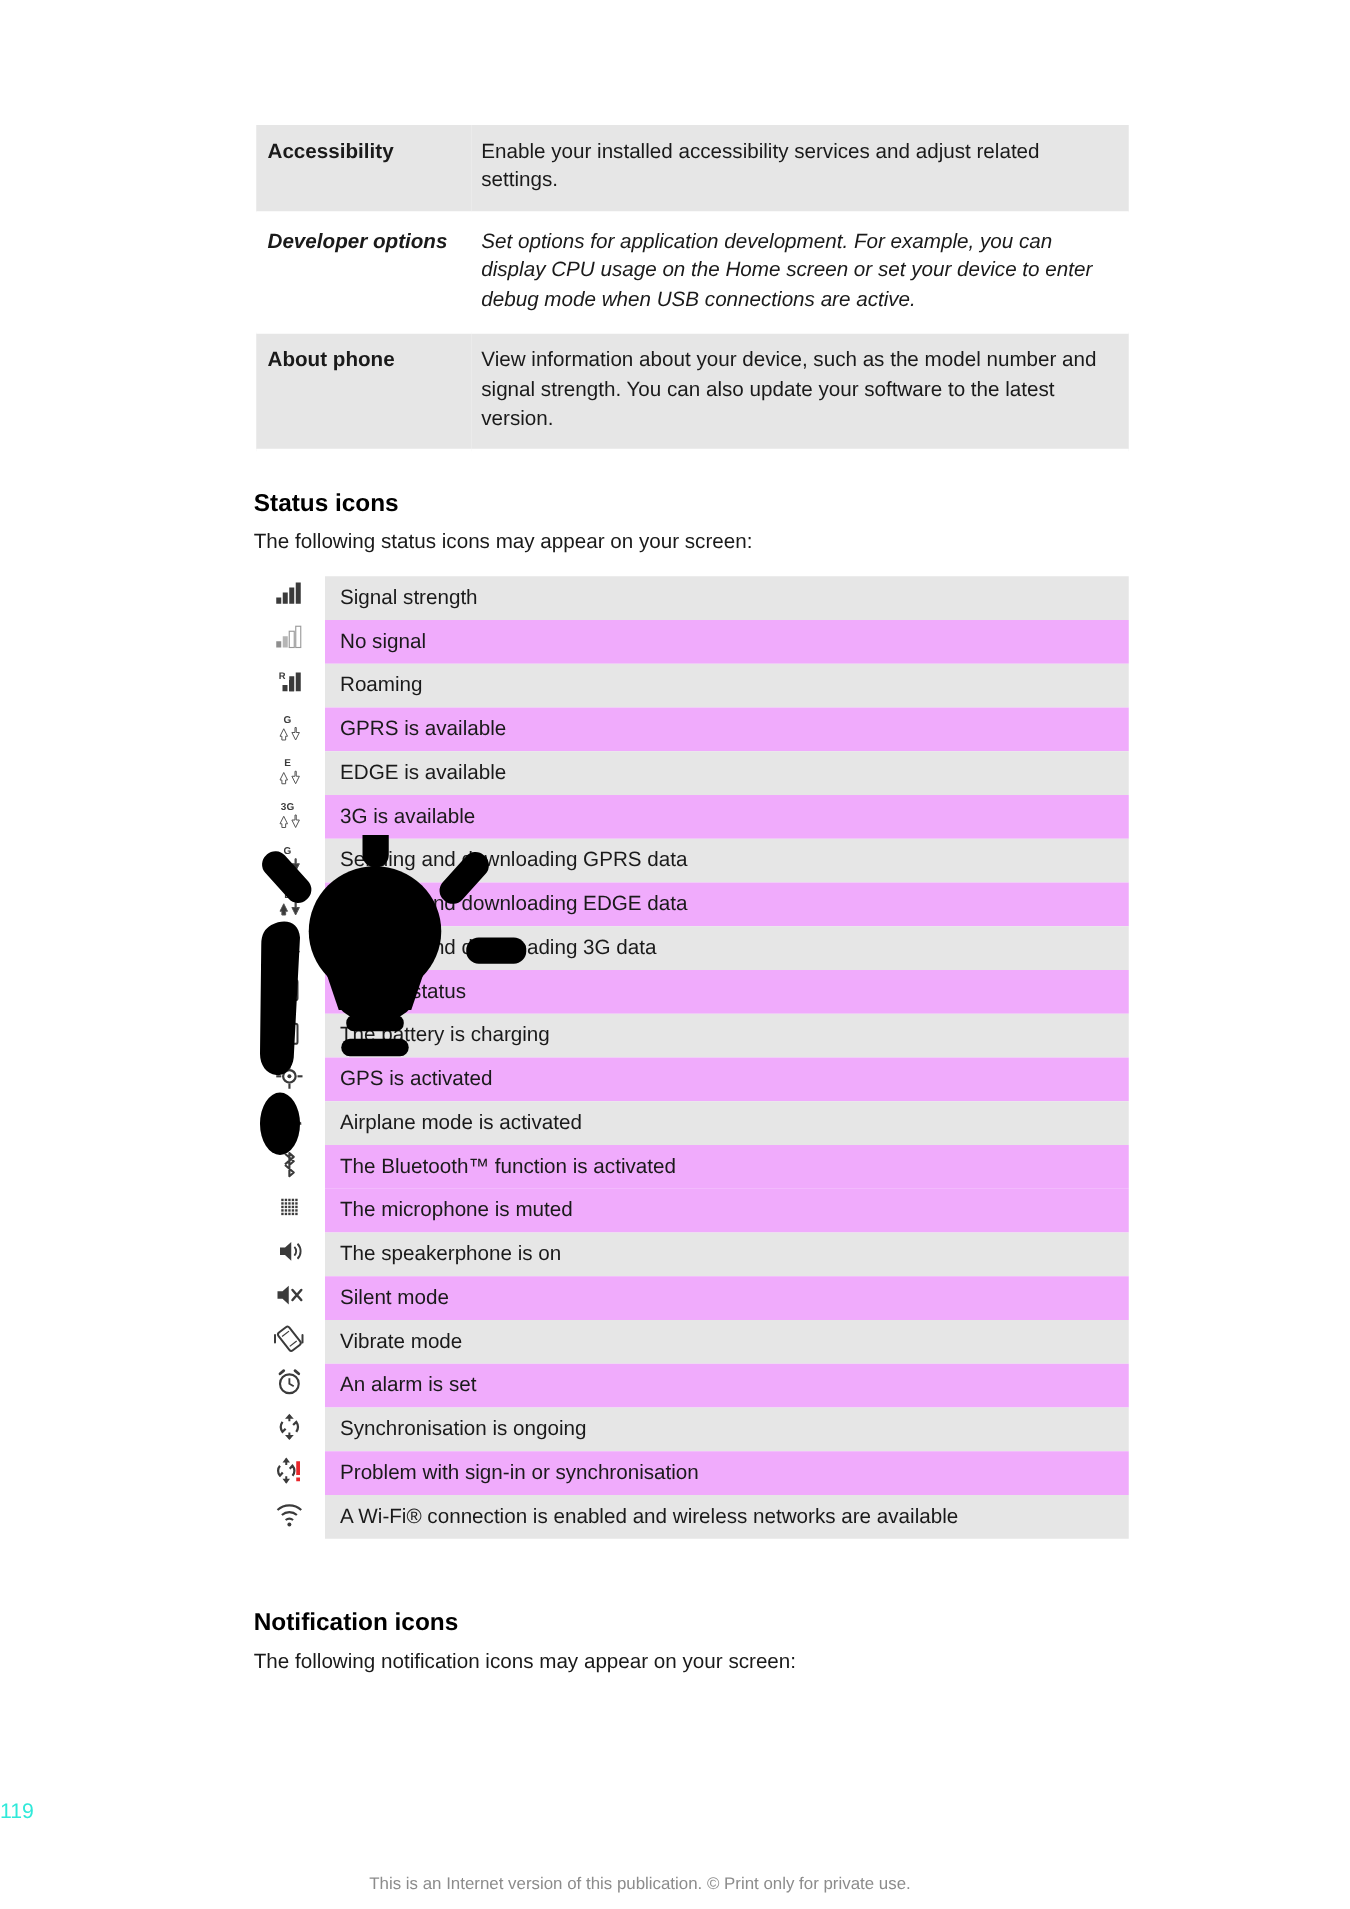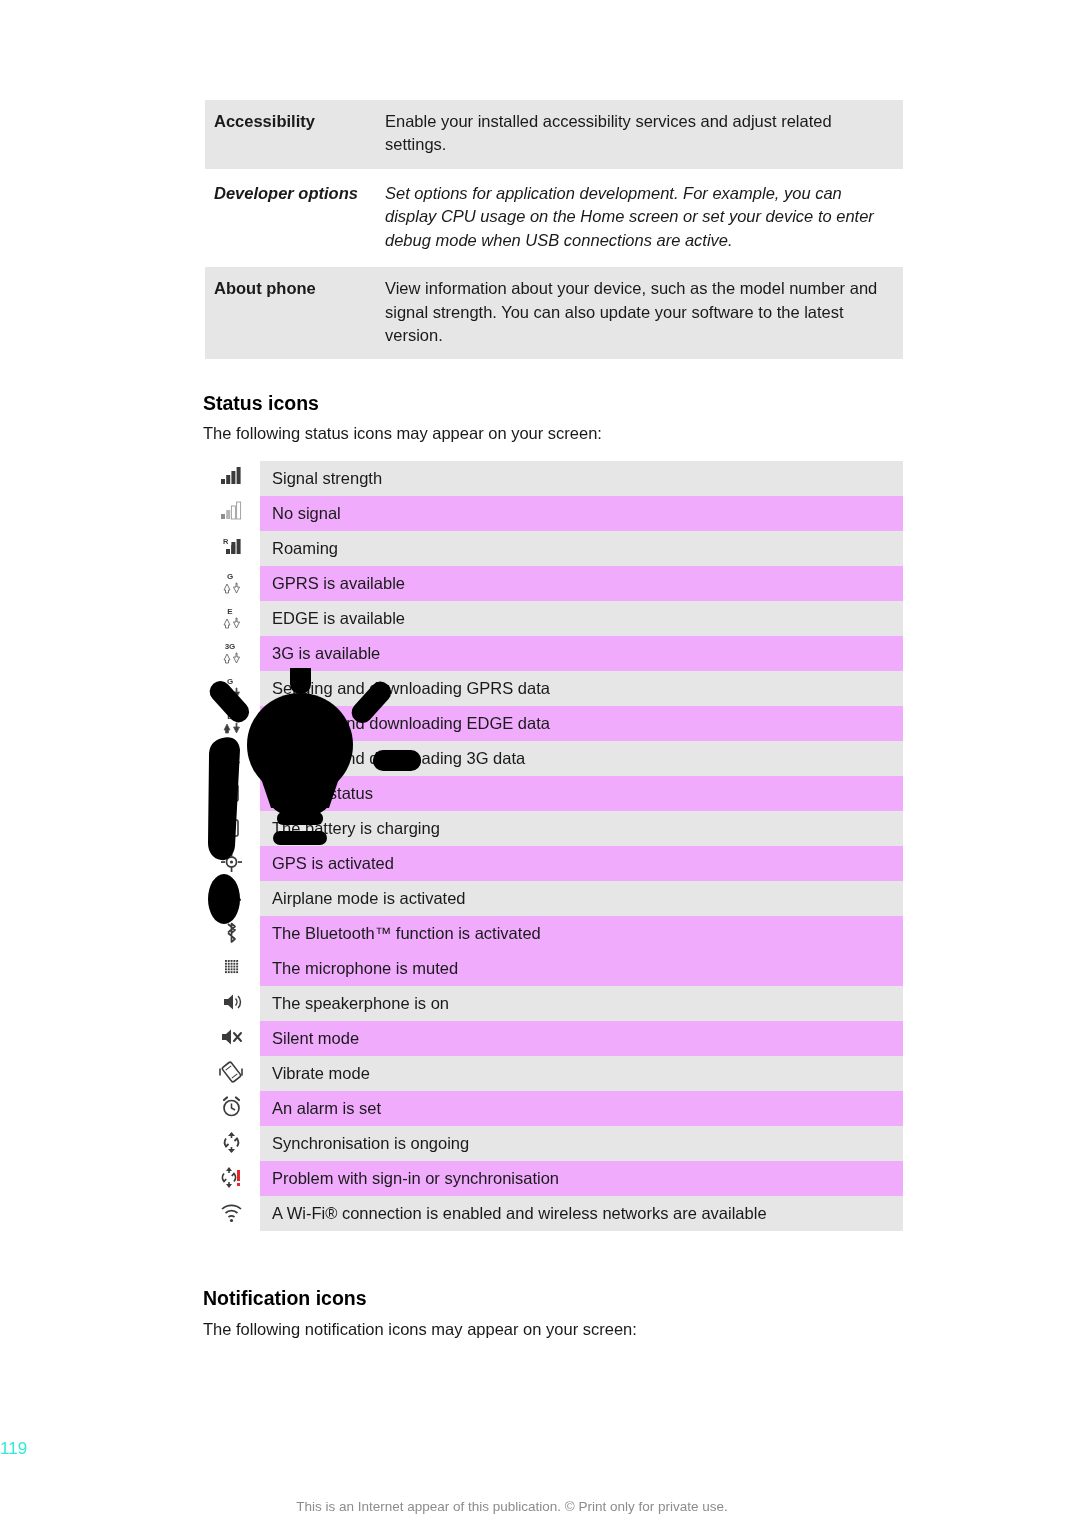--- a/index.html
+++ b/index.html
@@ -405,15 +405,15 @@
         <rect x="158" y="10" width="21" height="48" rx="10" transform="rotate(42 168 34)"></rect>
         <rect x="170" y="82" width="48" height="21" rx="10"></rect>
       </g>
     </svg>
   </div>
 
   <div class="h2 notif">Notification icons</div>
   <div class="intro notif">The following notification icons may appear on your screen:</div>
 
   <div class="page-number">119</div>
-  <div class="footer-note">This is an Internet appear of this publication. © Print only for private use.</div>
+  <div class="footer-note">This is an Internet version of this publication. © Print only for private use.</div>
 
 </div>
 
 </body></html>

